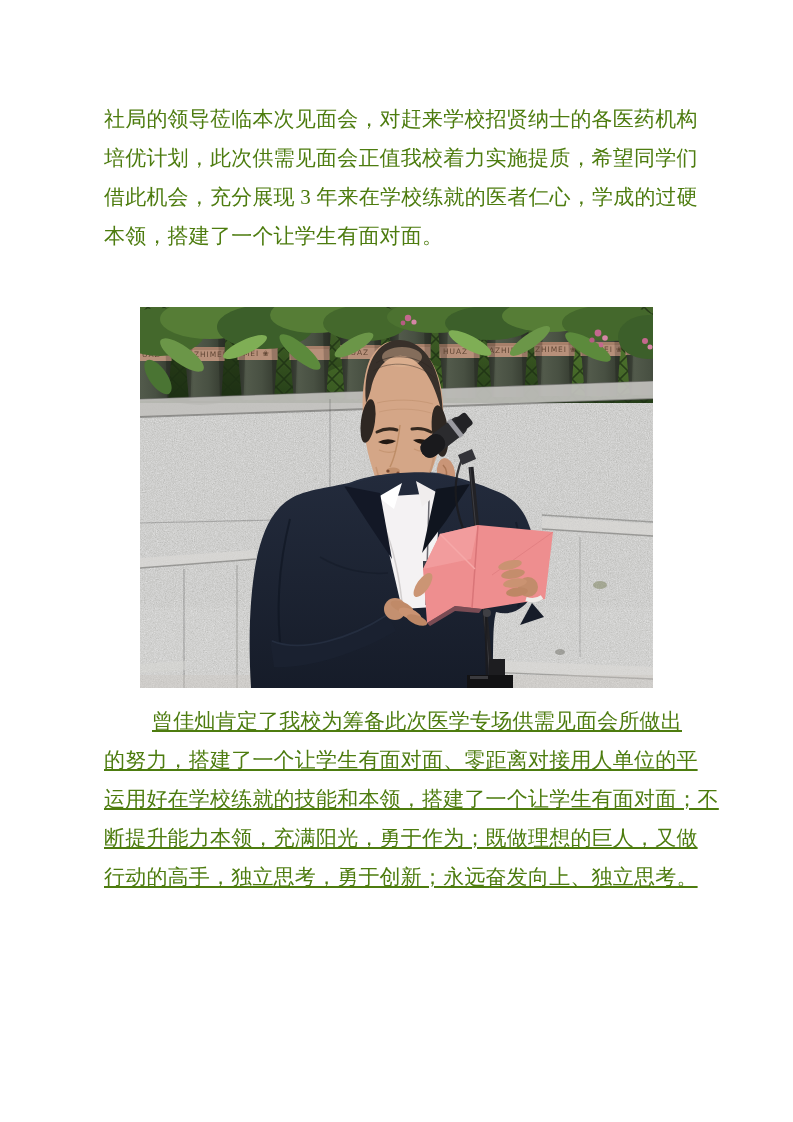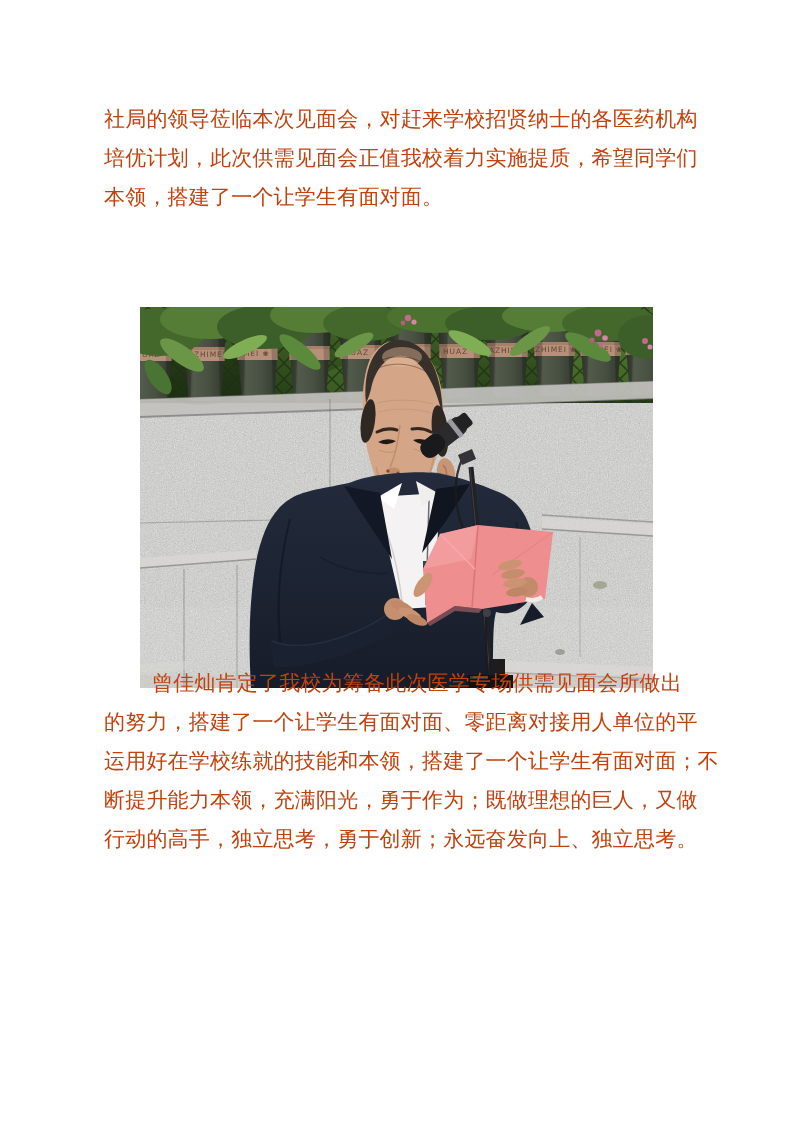--- a/index.html
+++ b/index.html
@@ -9,25 +9,25 @@
     background:#ffffff;
     overflow:hidden;
     font-family:"Liberation Serif","DejaVu Serif",serif;
   }
   .para{
     position:absolute;
     left:104px;width:594px;
     font-size:21px;
     line-height:39px;
     letter-spacing:0.2px;
-    color:#c2410c;
+    color:#4d7c0f;
   }
   .para .line{white-space:nowrap;}
   #para1{top:100px;}
-  #para2{top:664px;}
+  #para2{top:702px;text-decoration:underline;}
   #para2 .line.indent{text-indent:48px;}
   .photo-wrap{
     position:absolute;
     left:140px;top:307px;
     width:513px;height:381px;
   }
   .photo-wrap svg{display:block;}
   .potlabel{
     font-family:"DejaVu Sans","Liberation Sans",sans-serif;
     font-size:7.5px;letter-spacing:0.9px;
@@ -35,20 +35,21 @@
   }
 </style>
 </head>
 <body>
 
 <div class="page">
 
   <div class="para" id="para1">
     <div class="line">社局的领导莅临本次见面会，对赶来学校招贤纳士的各医药机构</div>
     <div class="line">培优计划，此次供需见面会正值我校着力实施提质，希望同学们</div>
+    <div class="line">借此机会，充分展现 3 年来在学校练就的医者仁心，学成的过硬</div>
     <div class="line">本领，搭建了一个让学生有面对面。</div>
   </div>
 
   <div class="photo-wrap">
   <svg width="513" height="381" viewBox="0 0 513 381" xmlns="http://www.w3.org/2000/svg">
     <defs>
       <filter id="granite" x="-5%" y="-5%" width="110%" height="110%">
         <feTurbulence type="fractalNoise" baseFrequency="0.9 0.9" numOctaves="2" seed="11" stitchTiles="stitch" result="n"></feTurbulence>
         <feColorMatrix in="n" type="saturate" values="0"></feColorMatrix>
         <feComponentTransfer>

